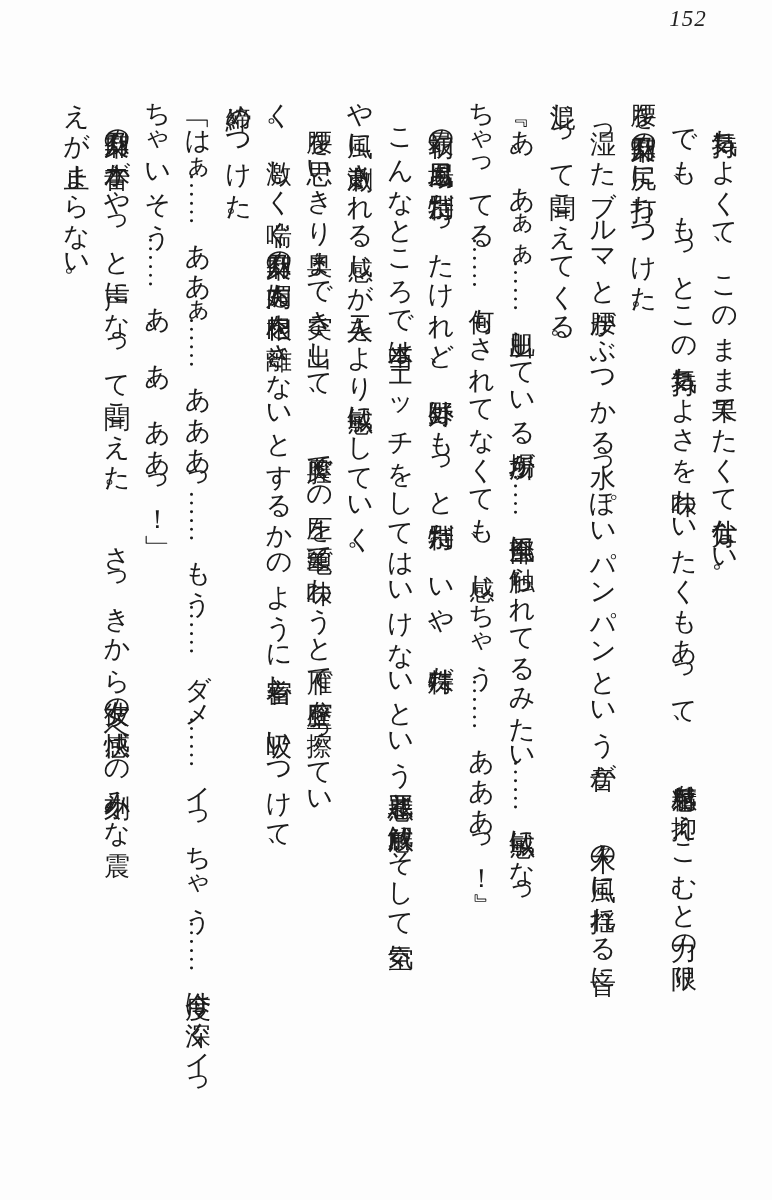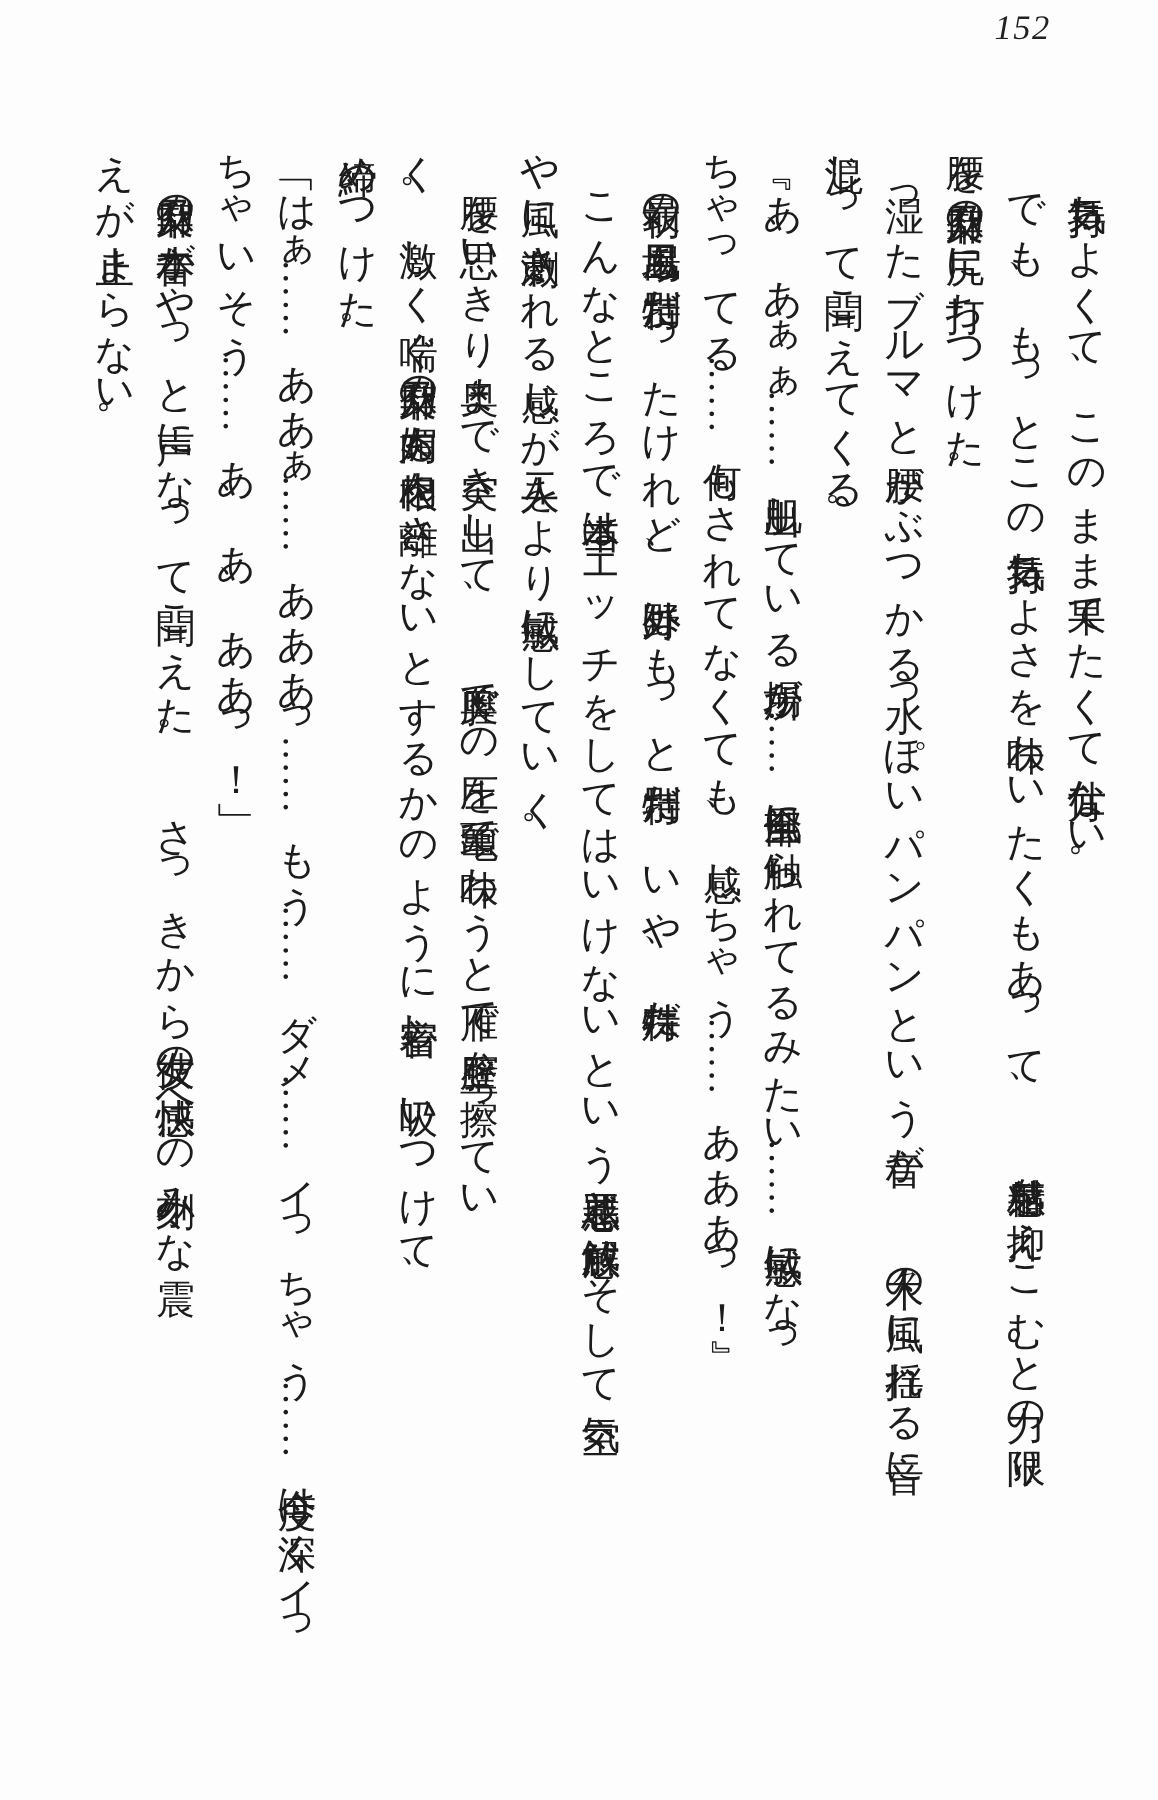--- a/index.html
+++ b/index.html
@@ -16,20 +16,21 @@
     width: 772px;
     height: 1200px;
     background: #fdfdfd;
     color: #1c1c1c;
   }
   .page-number {
     position: absolute;
     top: 6px;
     left: 663px;
     width: 50px;
+    text-align: center;
     font-size: 23px;
     font-style: italic;
     color: #222;
     letter-spacing: 1px;
   }
   .text-block {
     position: absolute;
     top: 85px;
     right: 28px;
     height: 1105px;

